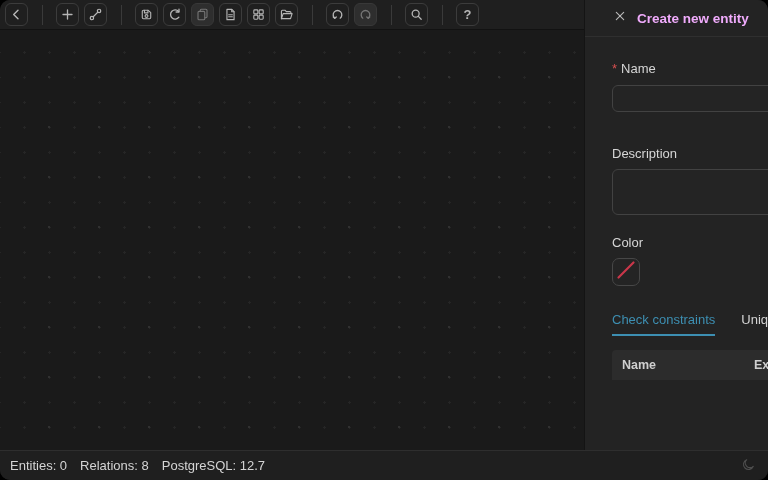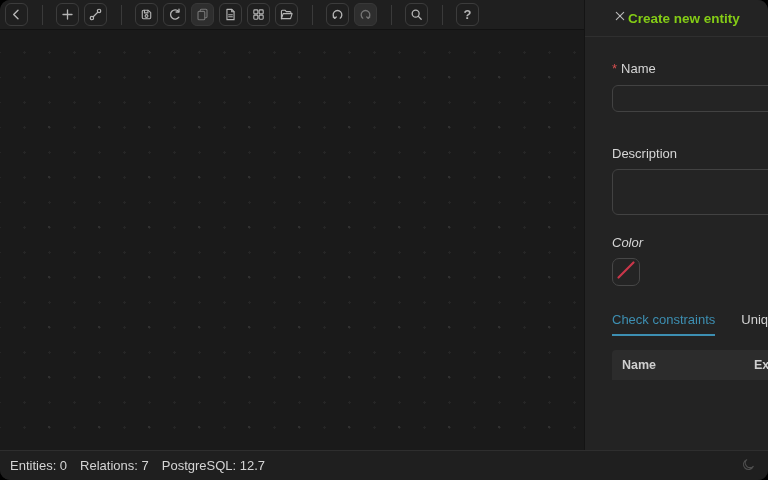--- a/index.html
+++ b/index.html
@@ -30,37 +30,37 @@
             background-size: 50px 50px, 25px 25px;
             background-position: 24px 22px, 12px 10px; }
 
   
   .panel { position:absolute; top:0; right:0; bottom:30px; width:184px;
            background:#232323; border-left:1px solid #141414; overflow:hidden; }
   .panel-header { height:37px; border-bottom:1px solid #2f2f2f;
                   display:flex; align-items:center; padding-left:27px; }
   .close-btn { width:16px; height:16px; display:flex; align-items:center;
                justify-content:center; color:#b8b8b8; cursor:pointer; flex:0 0 auto; }
-  .panel-title { font-size:13.5px; font-weight:700; color:#84cc16;
+  .panel-title { margin-left:9px; font-size:13.5px; font-weight:700; color:#f0abfc;
                  white-space:nowrap; }
   .panel-body { padding-left:27px; }
   .field-label { display:flex; align-items:center; gap:4px;
                  font-size:13px; color:#d6d6d6; white-space:nowrap; }
   .req { color:#d64f4f; font-size:13px; }
   .lbl-name { margin-top:24px; }
   .txt { display:block; margin-top:9px; width:200px; height:27px;
          background:#242424; border:1px solid #424242; border-radius:6px;
          color:#e0e0e0; font-size:13px; padding:0 8px;
          font-family:"Liberation Sans", sans-serif; }
   .lbl-desc { margin-top:34px; }
   .txtarea { display:block; margin-top:8px; width:200px; height:46px;
              background:#242424; border:1px solid #424242; border-radius:6px;
              color:#e0e0e0; font-size:13px; padding:6px 8px; resize:none;
              font-family:"Liberation Sans", sans-serif; }
-  .lbl-color { margin-top:20px;font-style:italic; }
+  .lbl-color { margin-top:20px; }
   .swatch { margin-top:8px; width:28px; height:28px; border:1px solid #474747;
             border-radius:7px; background:#242424; display:flex;
             align-items:center; justify-content:center; cursor:pointer; }
 
   .tabs { margin-top:26px; display:flex; gap:26px; white-space:nowrap; }
   .tab { font-size:13px; color:#d4d4d4; padding-bottom:7px; cursor:pointer; }
   .tab.active { color:#3d8fb2; border-bottom:2px solid #3d8fb2; }
 
   .ctable-header { position:relative; margin-top:14px; width:210px; height:30px;
                    background:#2c2c2c; border-radius:4px 4px 0 0;
@@ -238,21 +238,21 @@
 
       <div class="ctable-header">
         <span class="col-name">Name</span>
         <span class="col-expr">Expression</span>
       </div>
     </div>
   </div>
 
   <div class="statusbar">
     <span class="status-item">Entities: 0</span>
-    <span class="status-item">Relations: 7</span>
+    <span class="status-item">Relations: 8</span>
     <span class="status-item">PostgreSQL: 12.7</span>
     <span class="status-spacer"></span>
     <div class="theme-toggle">
       <span>
         <svg width="15" height="15" viewBox="0 0 16 16" fill="none" stroke="currentColor" stroke-width="1.2" stroke-linejoin="round">
             <path d="M13.1 9.9 A5.4 5.4 0 1 1 6.1 2.9 A4.3 4.3 0 0 0 13.1 9.9 Z"></path>
           </svg>
       </span>
     </div>
   </div>

